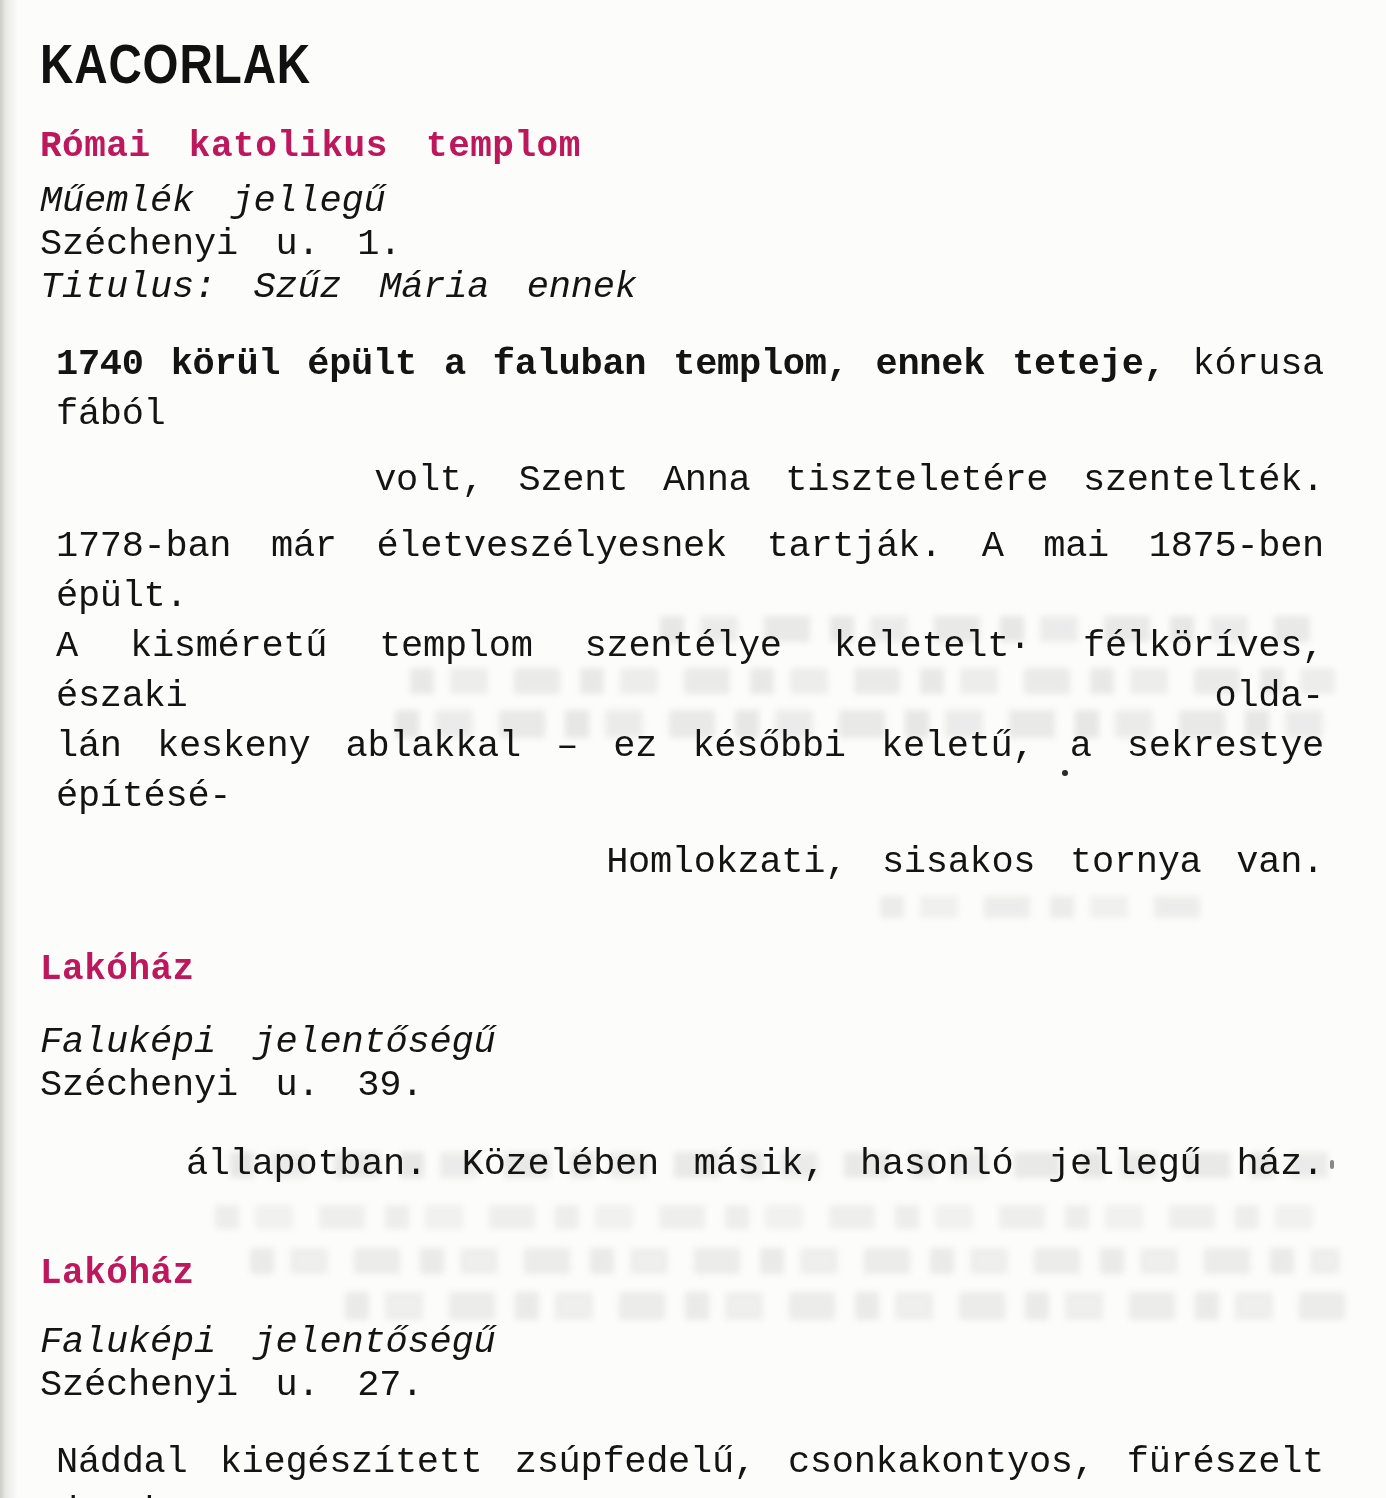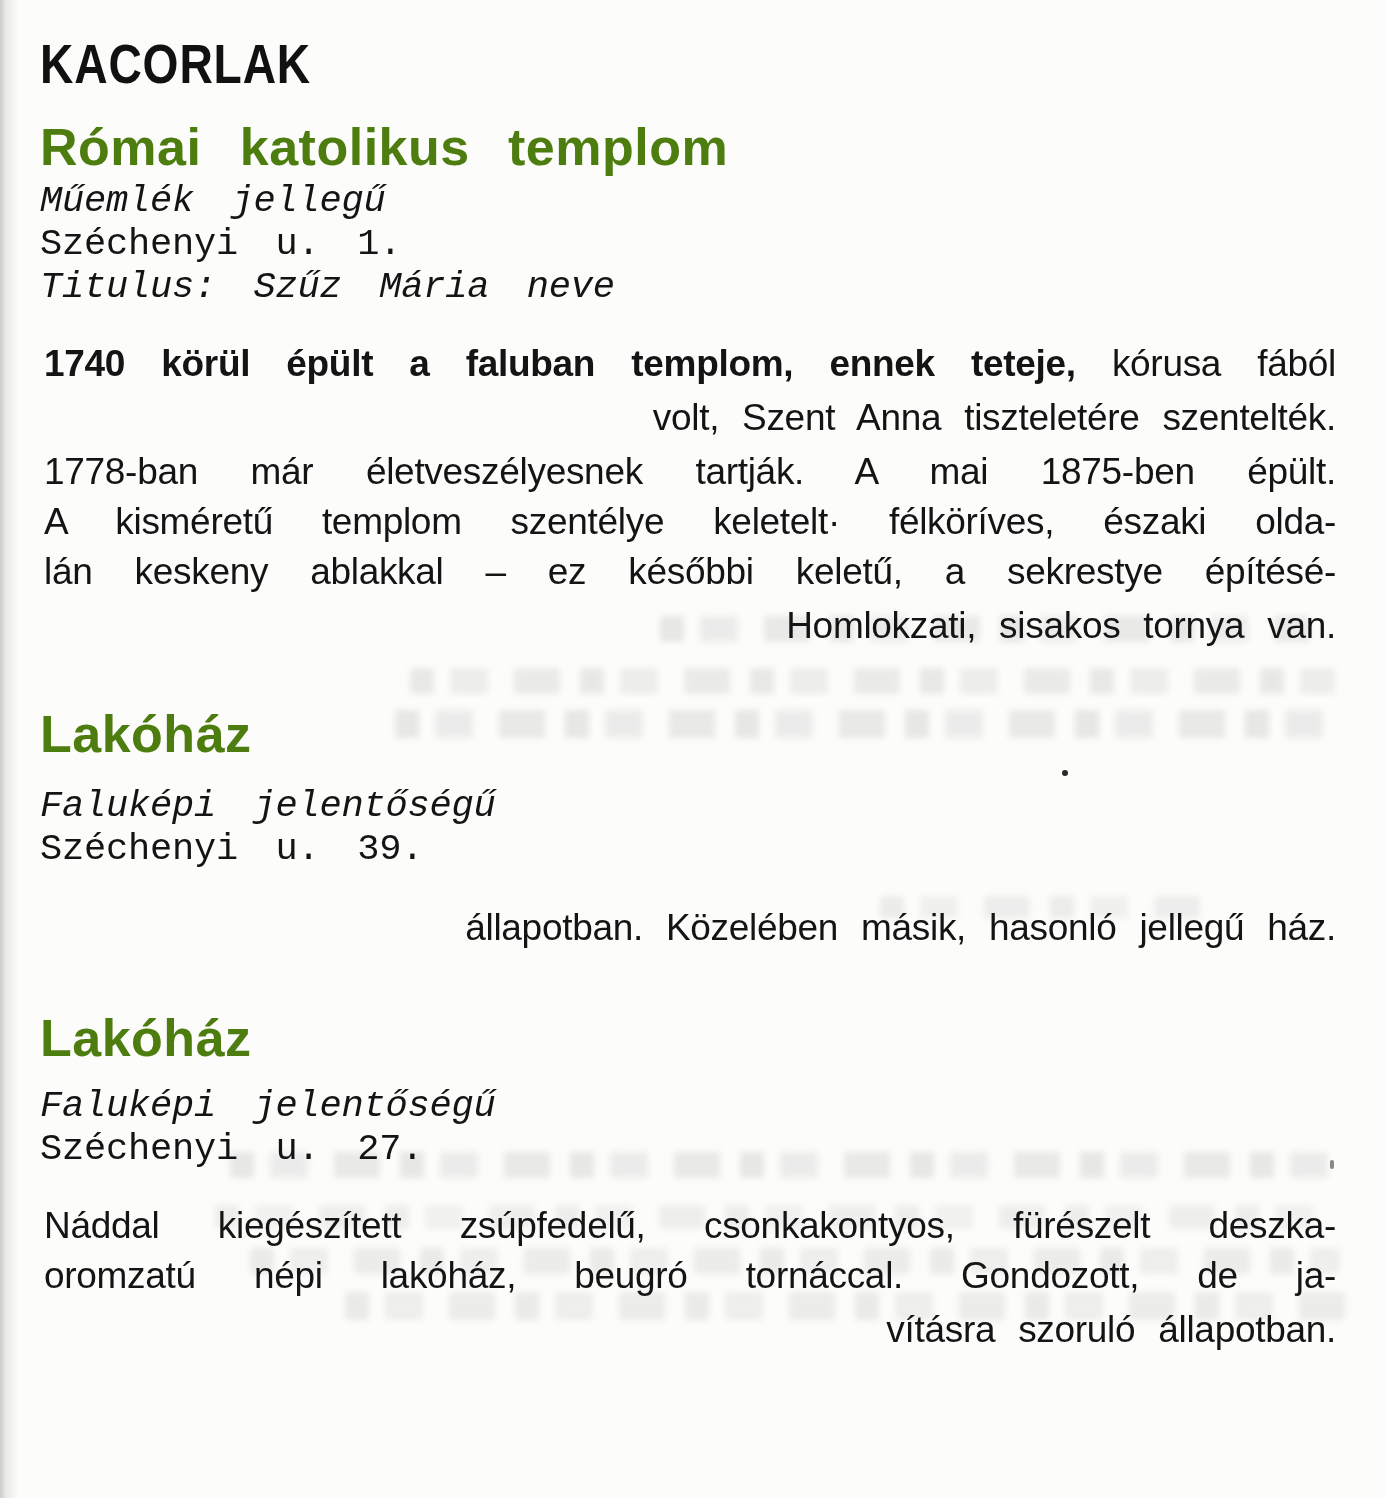--- a/index.html
+++ b/index.html
@@ -60,42 +60,44 @@
     line-height: 56px;
     font-weight: 700;
     letter-spacing: 1px;
     color: #111;
     transform: scaleX(.84);
     transform-origin: 0 50%;
     white-space: nowrap;
   }
   h2.obj-heading {
     margin: 0 0 10px 0;
-    font-size: 52px;
+    font-size: 36px;
     line-height: 46px;
     font-weight: 700;
     letter-spacing: .5px;
     word-spacing: .45em;
-    color: #4d7c0f;
+    color: #be185d;
+    font-family: Liberation Mono, monospace;
   }
   .meta { margin: 0 0 30px 0; }
   .meta p {
     margin: 0;
     font-size: 37px;
     line-height: 43px;
     word-spacing: .42em;
     letter-spacing: -.2px;
     font-family: Liberation Mono, monospace;
   }
   .meta p.it { font-style: italic; }
   .bodytext p {
-    margin: 4px;
+    margin: 16px;
     font-size: 37px;
     line-height: 50px;
     letter-spacing: -.3px;
+    font-family: Liberation Mono, monospace;
   }
   .bodytext p.just {
     text-align: justify;
     text-align-last: justify;
     -moz-text-align-last: justify;
     white-space: pre-line;
     word-spacing: .1em;
   }
   .bodytext p.left {
     text-align: right;
@@ -128,21 +130,21 @@
 
   <div class="content">
 
     <h1 class="village">KACORLAK</h1>
 
     <section class="obj-church">
       <h2 class="obj-heading">Római katolikus templom</h2>
       <div class="meta">
         <p class="it">Műemlék jellegű</p>
         <p>Széchenyi u. 1.</p>
-        <p class="it">Titulus: Szűz Mária neve</p>
+        <p class="it">Titulus: Szűz Mária ennek</p>
       </div>
       <div class="bodytext">
         <p class="just"><b>1740 körül épült a faluban templom, ennek teteje,</b> <span>kórusa fából</span></p>
         <p class="left">volt, Szent Anna tiszteletére szentelték.</p>
         <p class="just">1778-ban már életveszélyesnek tartják. A mai 1875-ben épült.
 A kisméretű templom szentélye keletelt· félköríves, északi olda-
 lán keskeny ablakkal – ez későbbi keletű, a sekrestye építésé-</p>
         <p class="left">Homlokzati, sisakos tornya van.</p>
       </div>
     </section>

